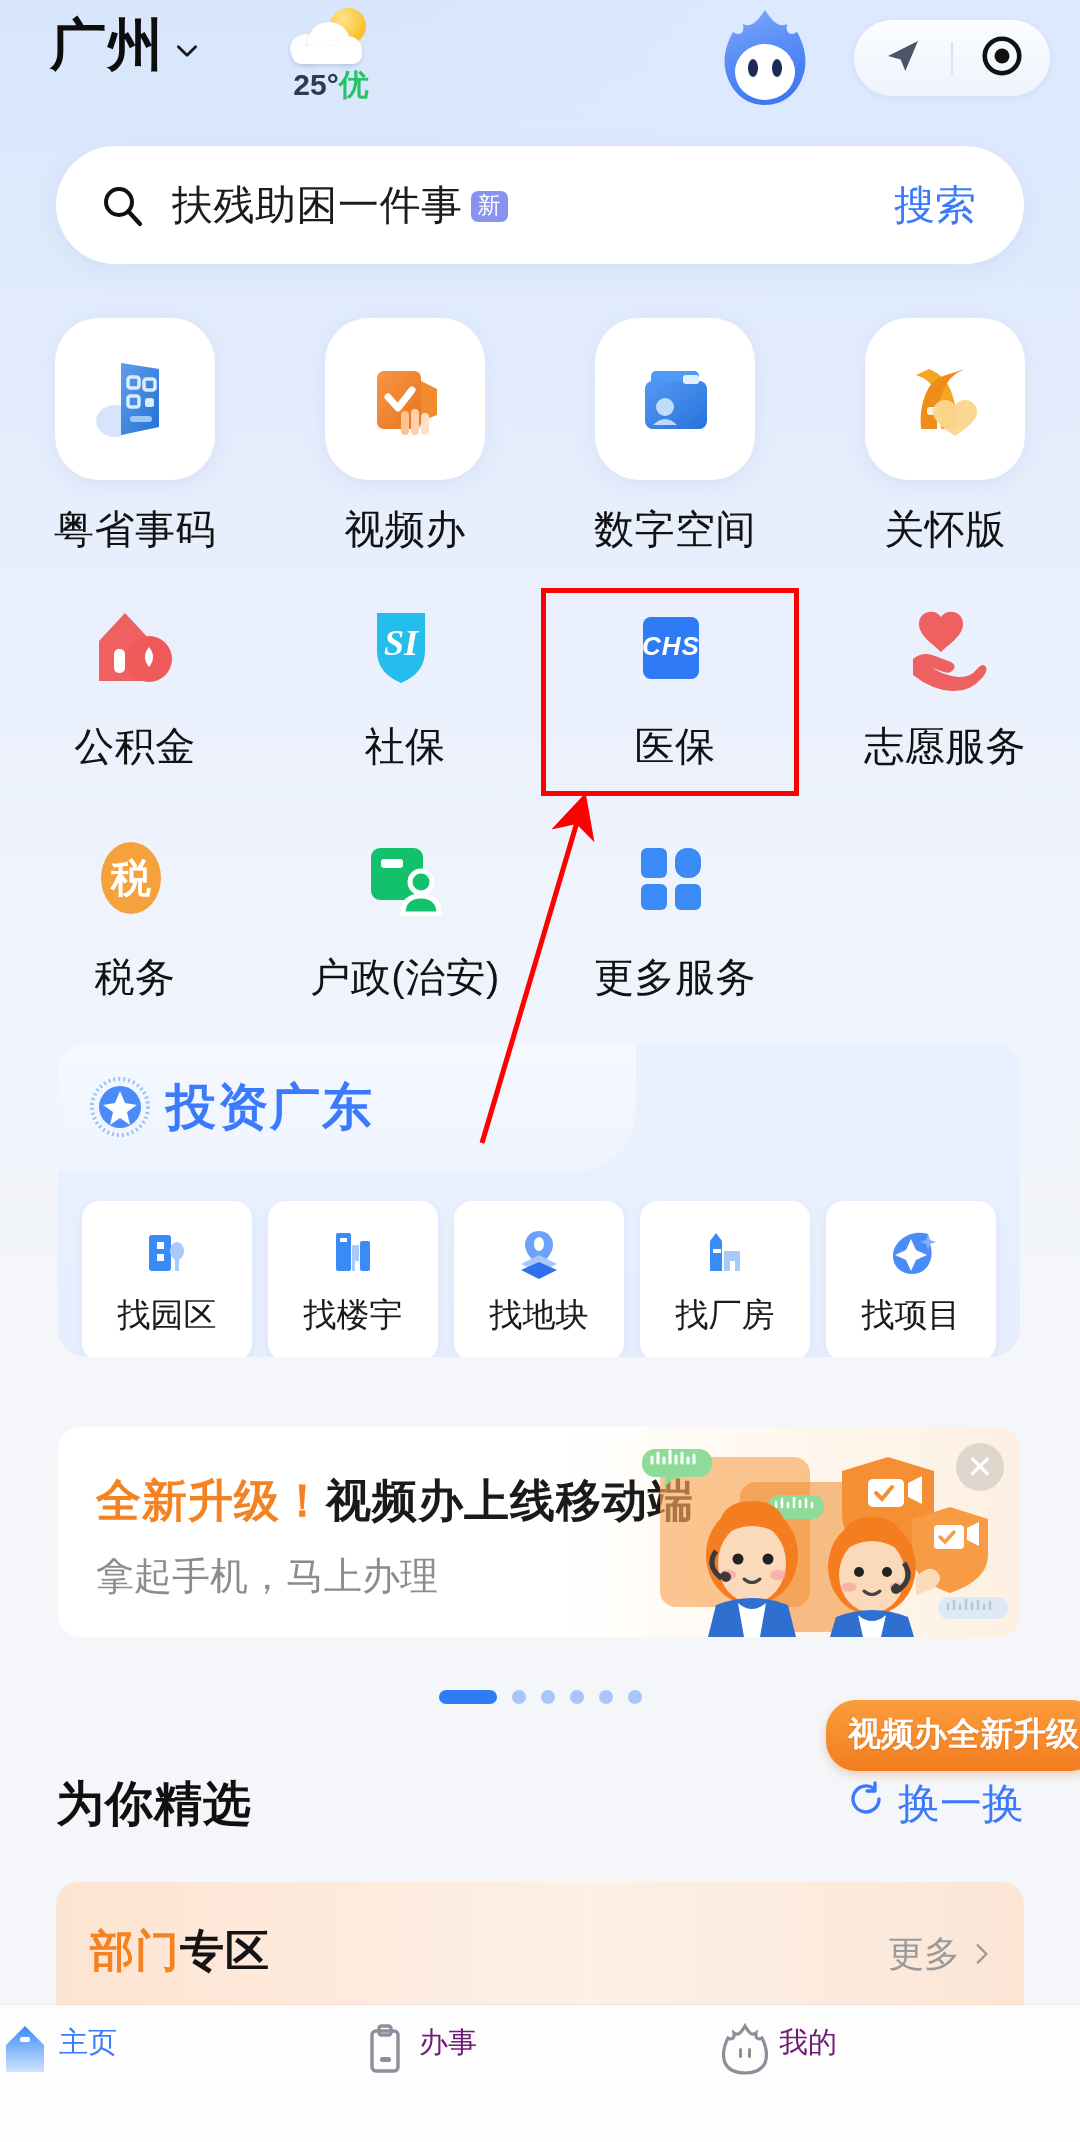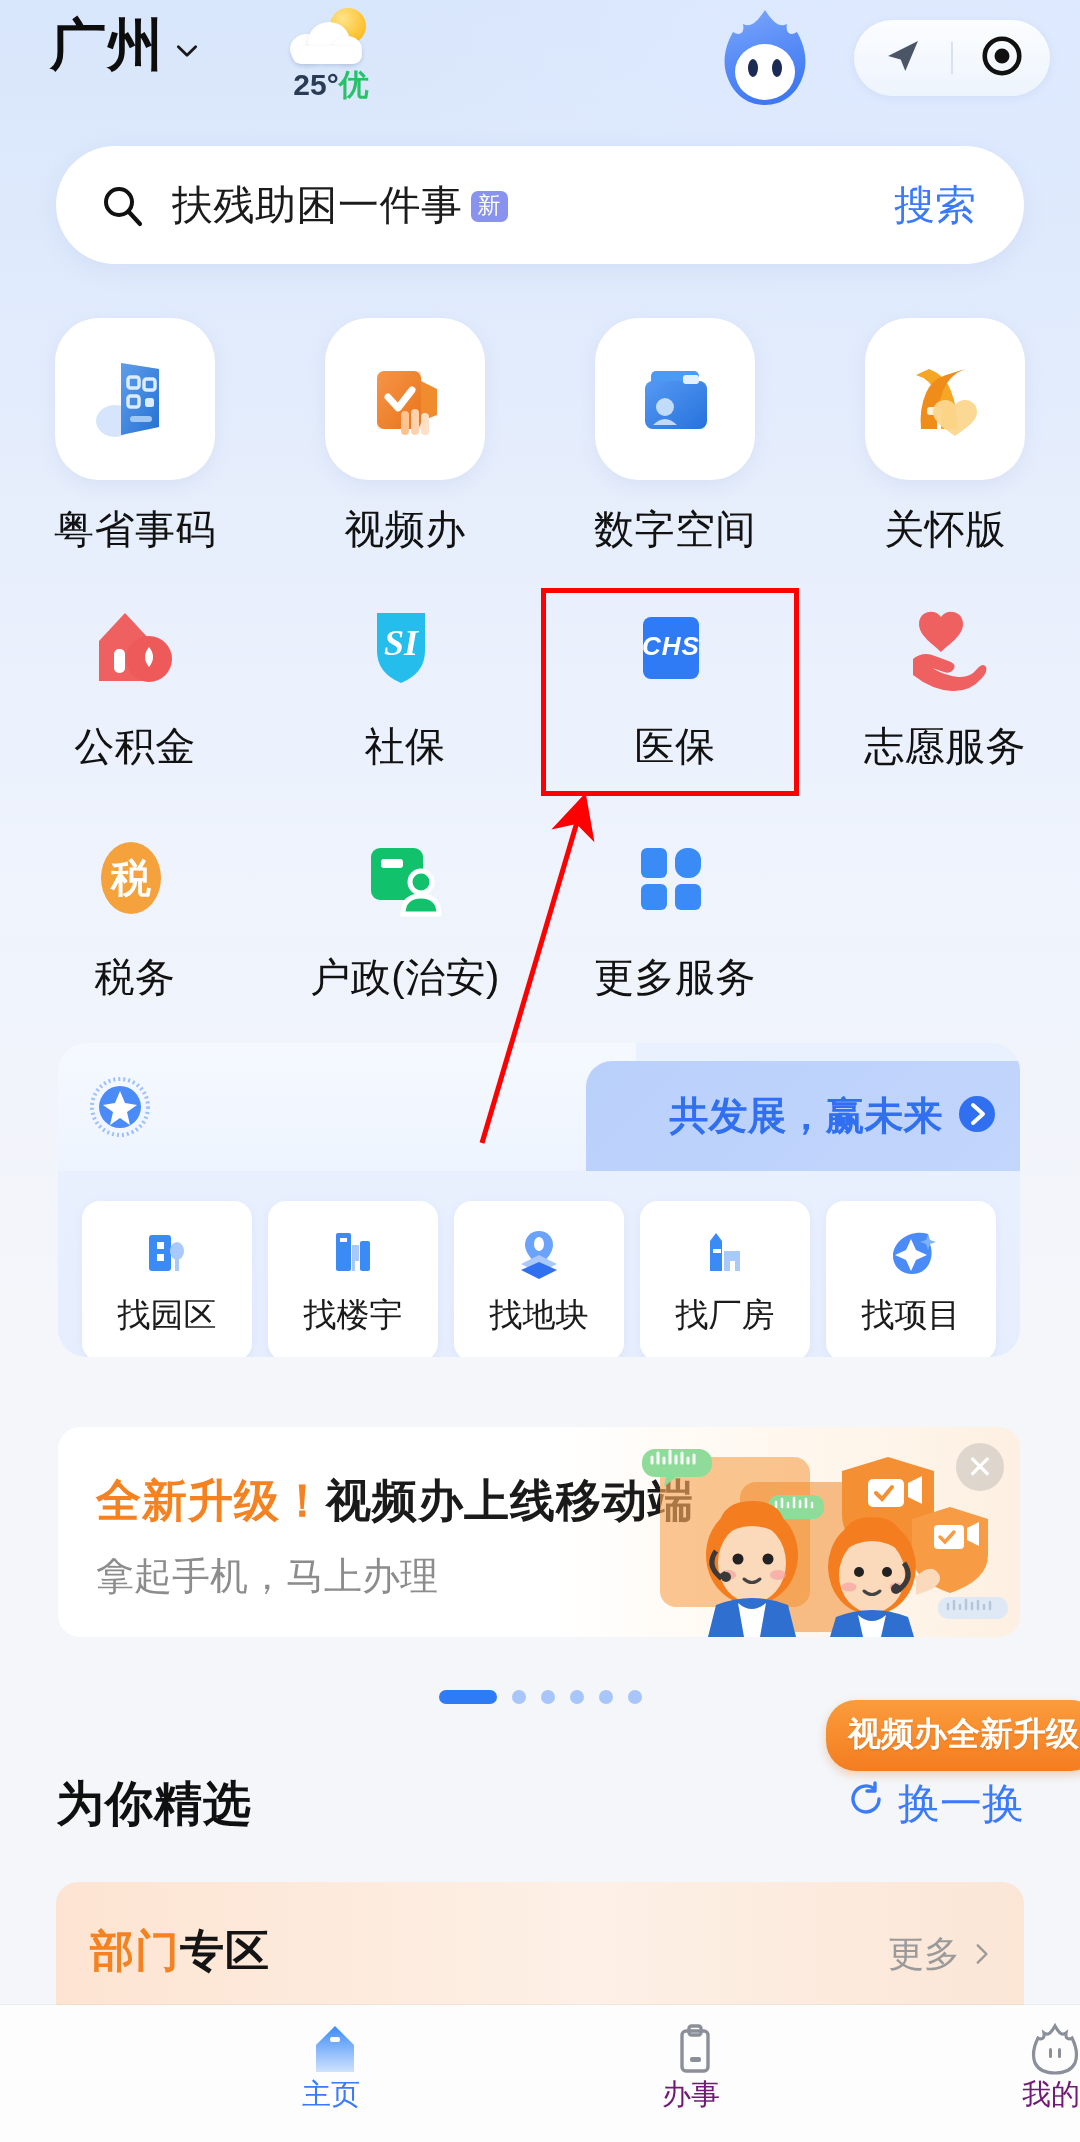--- a/index.html
+++ b/index.html
@@ -158,21 +158,21 @@
   .dept-title .o { color:#f58220; }
   .dept-title .b { color:#141414; }
   .dept-more { position:absolute; right:30px; top:48px; font-size:36px; color:#9a9a9a; display:flex; align-items:center; gap:8px; white-space:nowrap; }
 
   
   .tabbar {
     position:absolute; left:0; bottom:0; width:1080px; height:137px;
     background:#fdfdfe; display:flex; align-items:flex-start; padding-top:18px;
     box-shadow:0 -1px 0 rgba(0,0,0,.04);
   }
-  .tab { flex:1; display:flex; flex-direction:column; align-items:flex-end; }
+  .tab { flex:1; display:flex; flex-direction:row; align-items:flex-start; gap:9px; }
   .tab .t-ic { width:50px; height:52px; display:flex; align-items:center; justify-content:center; }
   .tab .t-tx { font-size:29px; color:#701a75; }
   .tab.active .t-tx { color:#3b7afc; }
 
   
   .hl-box {
     position:absolute; left:541px; top:588px; width:258px; height:208px;
     border:5px solid #ff0000; box-sizing:border-box; pointer-events:none;
   }
   .arrow-svg { position:absolute; left:0; top:0; width:1080px; height:2142px; pointer-events:none; }
@@ -428,29 +428,21 @@
   <div class="invest">
     <div class="invest-top">
       <div class="invest-left">
         <span class="invest-logo">
           <svg viewBox="0 0 64 64" width="64" height="64">
             <circle cx="32" cy="32" r="28" fill="none" stroke="#9cc0fb" stroke-width="4" stroke-dasharray="2 3"></circle>
             <circle cx="32" cy="32" r="21" fill="#4a8bf8"></circle>
             <path d="M32 16 l5 12 l12 2 l-10 7 l3 13 l-10 -7 l-10 7 l3 -13 l-10 -7 l12 -2 z" fill="#fff"></path>
           </svg>
         </span>
-      </div>
-      <div class="invest-right">
-        <span class="invest-slogan">共发展，赢未来</span>
-        <span>
-          <svg viewBox="0 0 40 40" width="40" height="40">
-            <circle cx="20" cy="20" r="18" fill="#2f6ff0"></circle>
-            <path d="M16 11 l10 9 l-10 9" stroke="#fff" stroke-width="4" fill="none" stroke-linecap="round" stroke-linejoin="round"></path>
-          </svg>
-        </span>
+        <span class="invest-title">投资广东</span>
       </div>
     </div>
 
     <div class="invest-tiles">
       <div class="tile">
         <span class="t-ico">
           <svg viewBox="0 0 56 56" width="56" height="56">
             <rect x="10" y="10" width="22" height="36" rx="3" fill="#3b8bf7"></rect>
             <rect x="18" y="17" width="7" height="7" fill="#fff"></rect>
             <rect x="18" y="29" width="7" height="7" fill="#fff"></rect>

